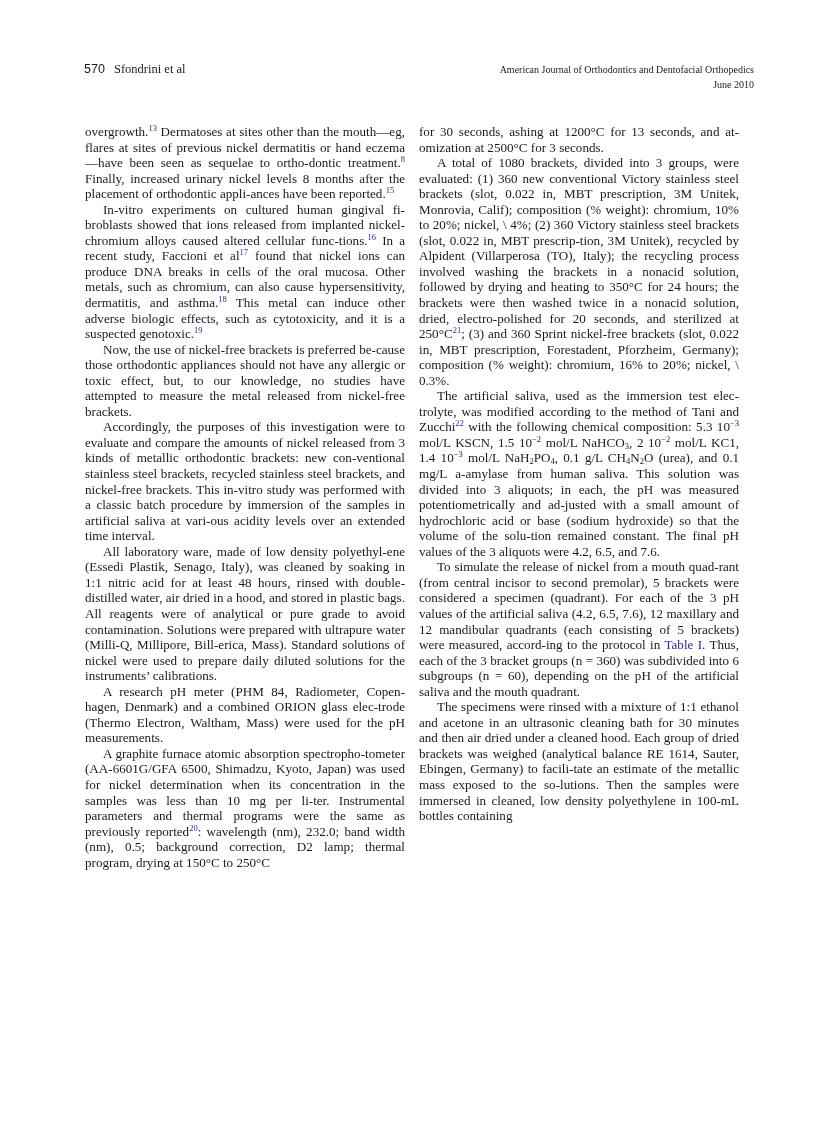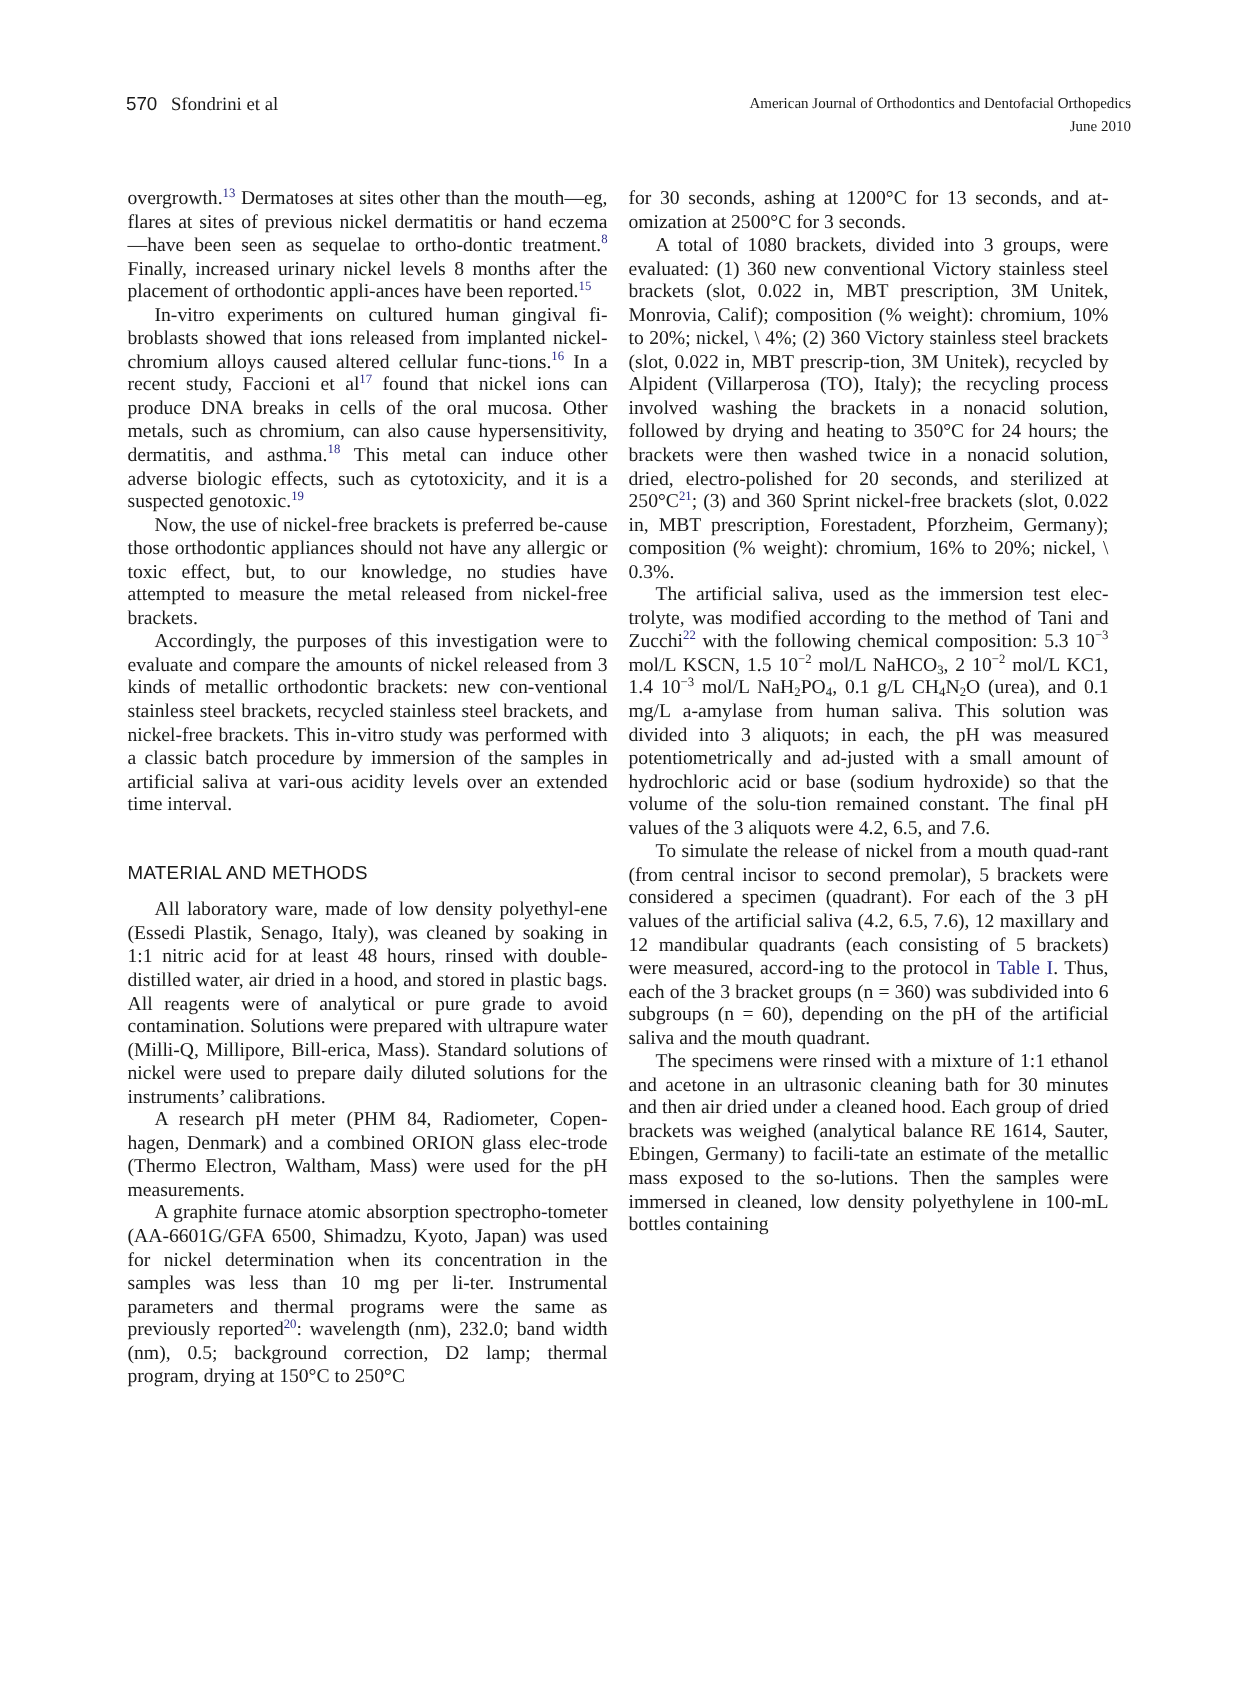--- a/index.html
+++ b/index.html
@@ -36,21 +36,20 @@
 </div>
 
 <div class="col col-left">
   <p><span>overgrowth.</span><sup>13</sup><span> Dermatoses at sites other than the mouth—eg, flares at sites of previous nickel dermatitis or hand eczema—have been seen as sequelae to ortho-dontic treatment.</span><sup>8</sup><span> Finally, increased urinary nickel levels 8 months after the placement of orthodontic appli-ances have been reported.</span><sup>15</sup></p>
 
   <p class="ind"><span>In-vitro experiments on cultured human gingival fi-broblasts showed that ions released from implanted nickel-chromium alloys caused altered cellular func-tions.</span><sup>16</sup><span> In a recent study, Faccioni et al</span><sup>17</sup><span> found that nickel ions can produce DNA breaks in cells of the oral mucosa. Other metals, such as chromium, can also cause hypersensitivity, dermatitis, and asthma.</span><sup>18</sup><span> This metal can induce other adverse biologic effects, such as cytotoxicity, and it is a suspected genotoxic.</span><sup>19</sup></p>
 
   <p class="ind">Now, the use of nickel-free brackets is preferred be-cause those orthodontic appliances should not have any allergic or toxic effect, but, to our knowledge, no studies have attempted to measure the metal released from nickel-free brackets.</p>
   <p class="ind">Accordingly, the purposes of this investigation were to evaluate and compare the amounts of nickel released from 3 kinds of metallic orthodontic brackets: new con-ventional stainless steel brackets, recycled stainless steel brackets, and nickel-free brackets. This in-vitro study was performed with a classic batch procedure by immersion of the samples in artificial saliva at vari-ous acidity levels over an extended time interval.</p>
 
-  <h2 class="section">MATERIAL AND METHODS</h2>
 
   <p class="ind">All laboratory ware, made of low density polyethyl-ene (Essedi Plastik, Senago, Italy), was cleaned by soaking in 1:1 nitric acid for at least 48 hours, rinsed with double-distilled water, air dried in a hood, and stored in plastic bags. All reagents were of analytical or pure grade to avoid contamination. Solutions were prepared with ultrapure water (Milli-Q, Millipore, Bill-erica, Mass). Standard solutions of nickel were used to prepare daily diluted solutions for the instruments’ calibrations.</p>
   <p class="ind">A research pH meter (PHM 84, Radiometer, Copen-hagen, Denmark) and a combined ORION glass elec-trode (Thermo Electron, Waltham, Mass) were used for the pH measurements.</p>
   <p class="ind"><span>A graphite furnace atomic absorption spectropho-tometer (AA-6601G/GFA 6500, Shimadzu, Kyoto, Japan) was used for nickel determination when its concentration in the samples was less than 10 mg per li-ter. Instrumental parameters and thermal programs were the same as previously reported</span><sup>20</sup><span>: wavelength (nm), 232.0; band width (nm), 0.5; background correction, D2 lamp; thermal program, drying at 150°C to 250°C</span></p>
 </div>
 
 <div class="col col-right">
   <p>for 30 seconds, ashing at 1200°C for 13 seconds, and at-omization at 2500°C for 3 seconds.</p>
   <p class="ind"><span>A total of 1080 brackets, divided into 3 groups, were evaluated: (1) 360 new conventional Victory stainless steel brackets (slot, 0.022 in, MBT prescription, 3M Unitek, Monrovia, Calif); composition (% weight): chromium, 10% to 20%; nickel, \ 4%; (2) 360 Victory stainless steel brackets (slot, 0.022 in, MBT prescrip-tion, 3M Unitek), recycled by Alpident (Villarperosa (TO), Italy); the recycling process involved washing the brackets in a nonacid solution, followed by drying and heating to 350°C for 24 hours; the brackets were then washed twice in a nonacid solution, dried, electro-polished for 20 seconds, and sterilized at 250°C</span><sup>21</sup><span>; (3) and 360 Sprint nickel-free brackets (slot, 0.022 in, MBT prescription, Forestadent, Pforzheim, Germany); composition (% weight): chromium, 16% to 20%; nickel, \ 0.3%.</span></p>
 

